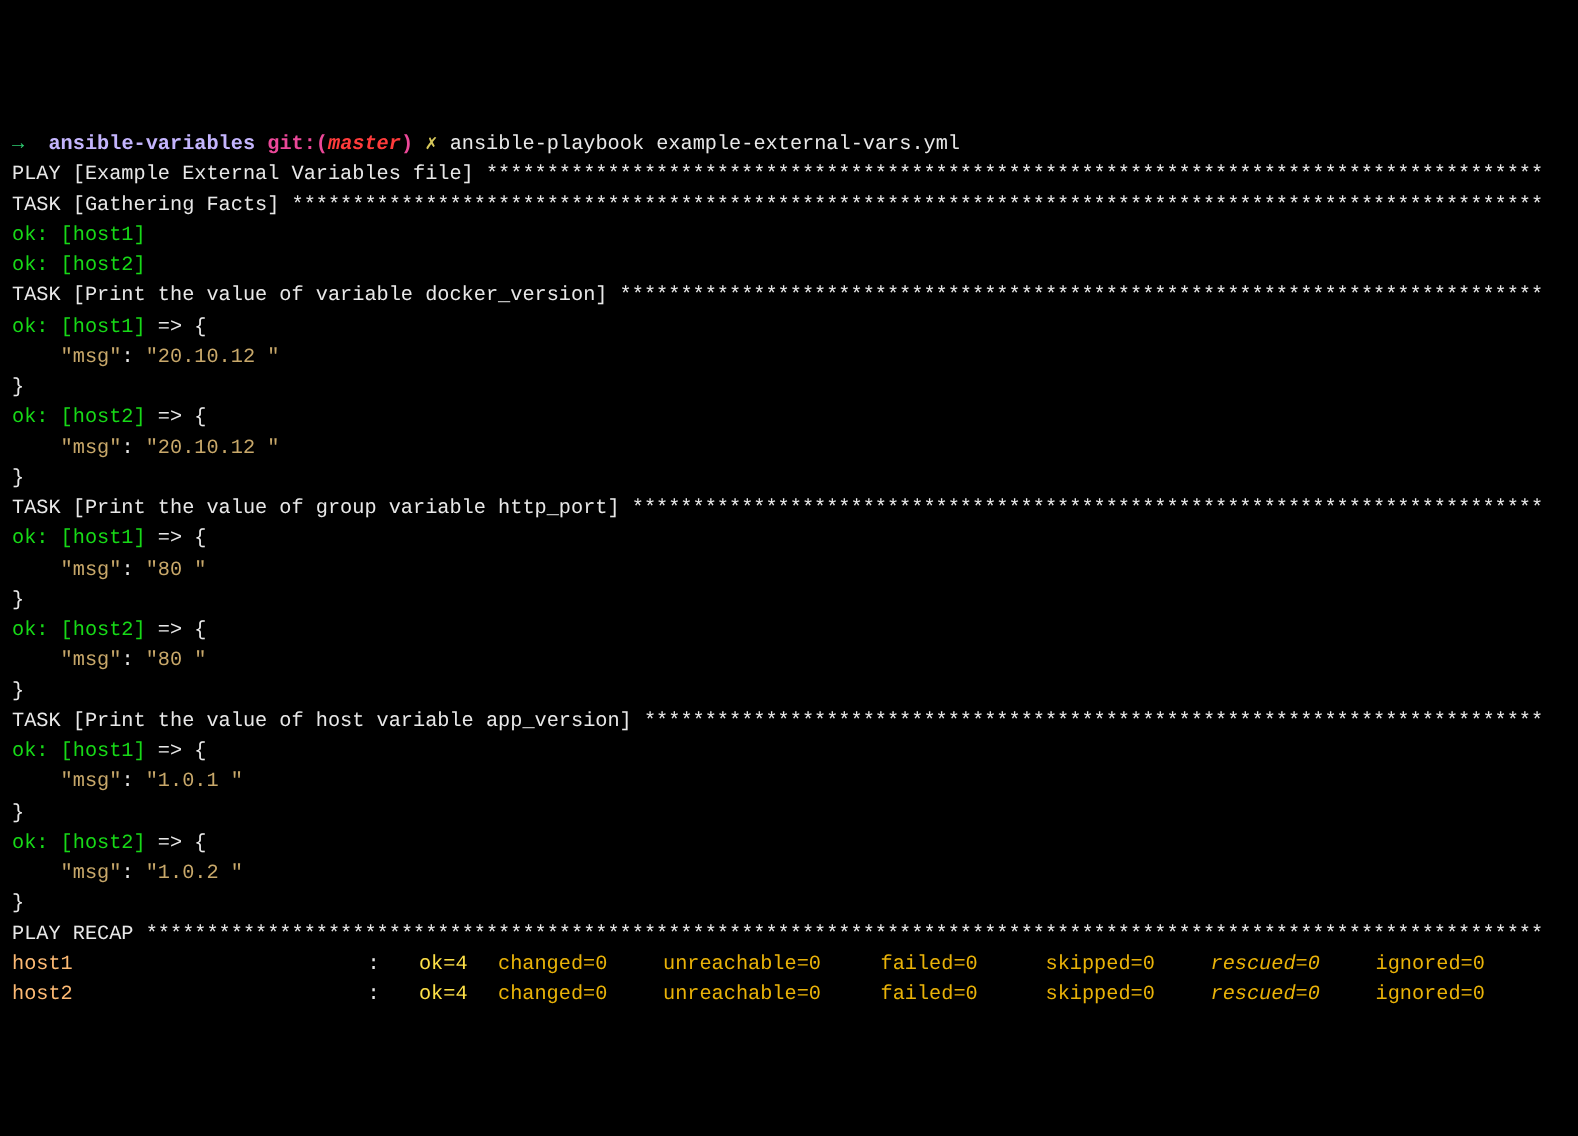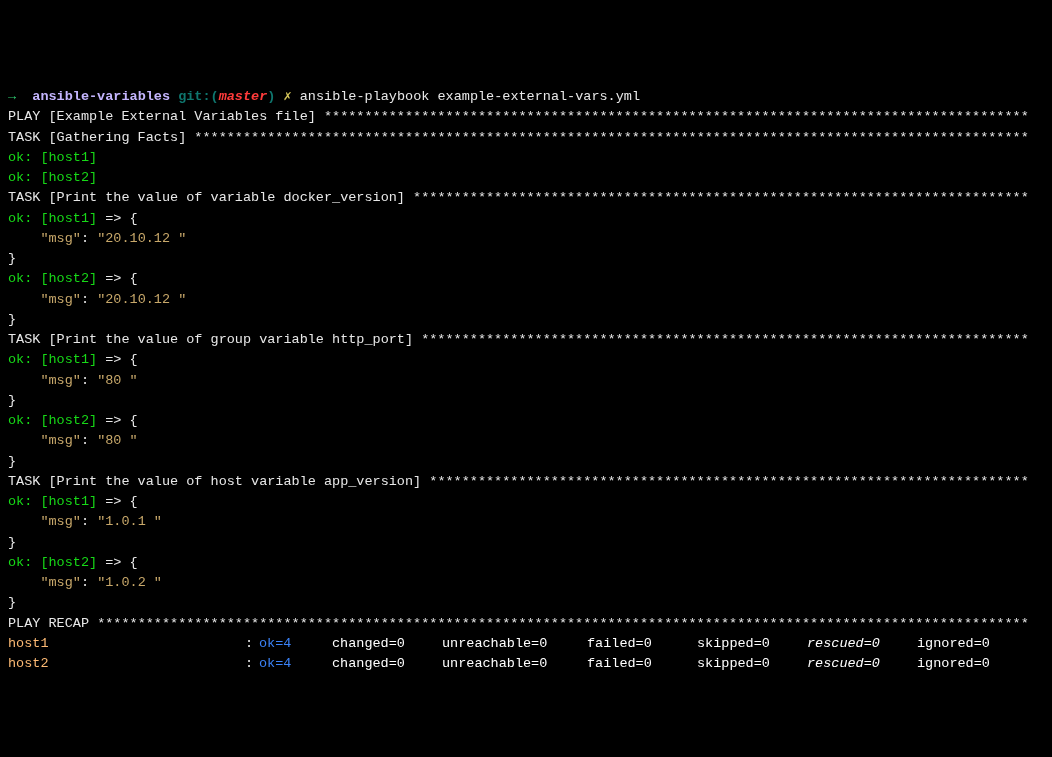--- a/index.html
+++ b/index.html
@@ -11,32 +11,32 @@
     color: #e8e8e8;
     padding: 6px 8px;
     white-space: pre;
     overflow: hidden;
     width: 1052px;
     height: 757px;
   }
   .line { white-space: pre; }
   .green-arrow { color: #2ecc71; font-weight: bold; }
   .teal-bold { color: #c4b5fd; font-weight: bold; }
-  .blue-bold { color: #0f766e; font-weight: bold; margin-top: 20px; }
+  .blue-bold { color: #ec4899; font-weight: bold; margin-top: 20px; }
   .red-bold { color: #ff3b3b; font-weight: bold; font-style: italic; }
   .yellow { color: #d6c75a; }
   .white { color: #e8e8e8; }
   .green { color: #17d917; }
   .tan { color: #c8a86a; }
 
   .recap-row { display: flex; }
   .recap-host { color: #fdba74; width: 237px; }
   .recap-colon { color: #e8e8e8; width: 14px; }
-  .recap-ok { color: #3b82f6; width: 73px; }
-  .recap-stat { color: #ffffff; }
+  .recap-ok { color: #fde047; width: 73px; text-align: center; }
+  .recap-stat { color: #eab308; }
   .w-changed { width: 110px; }
   .w-unreach { width: 145px; }
   .w-failed { width: 110px; }
   .w-skipped { width: 110px; }
   .w-rescued { width: 110px; font-style: italic; }
   .w-ignored { width: 95px; }
 </style>
 </head>
 <body>
 

